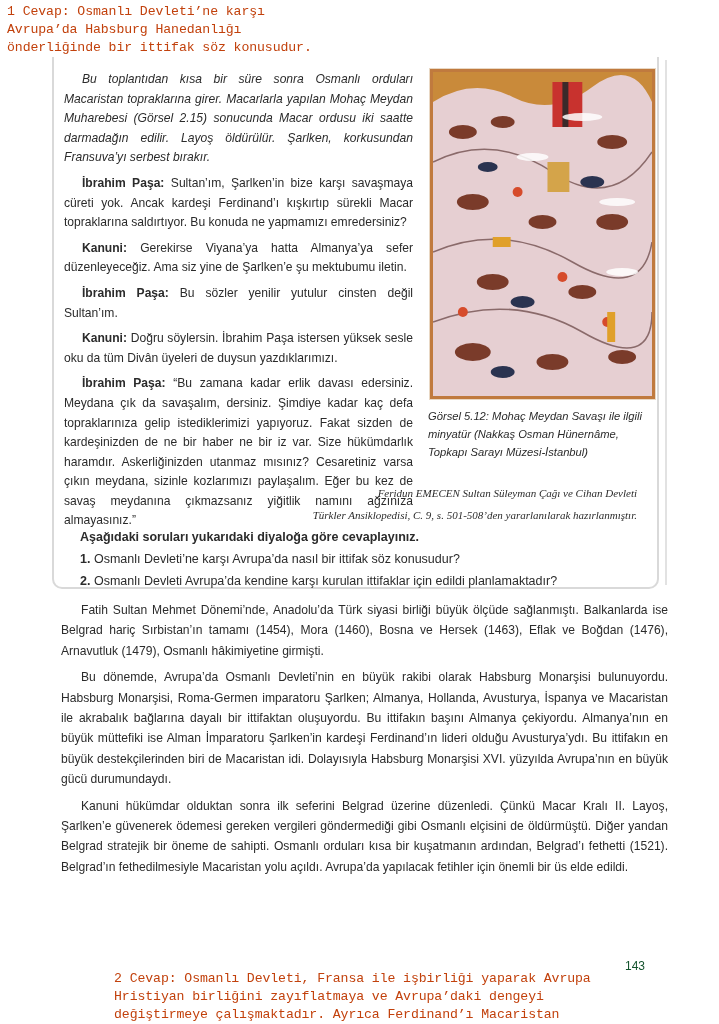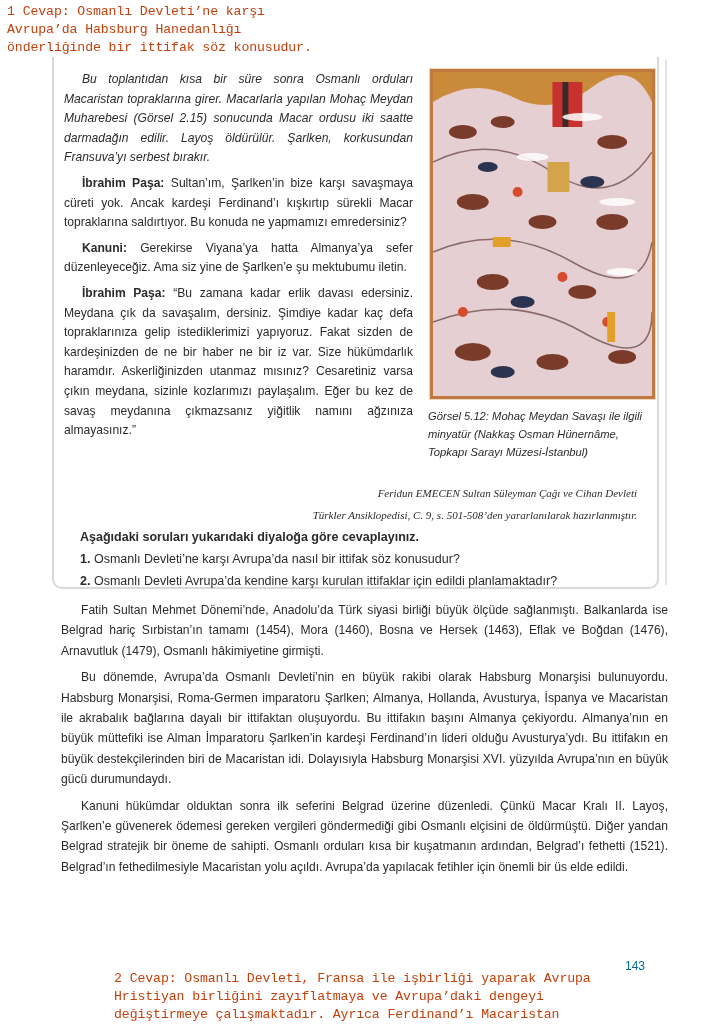--- a/index.html
+++ b/index.html
@@ -36,34 +36,36 @@
   .q { position: absolute; left: 80px; font-size: 12.5px; }
   #q1 { top: 552px; }
   #q2 { top: 574px; }
   .q b { font-weight: bold; }
 
   .body { position: absolute; left: 61px; width: 607px; font-size: 12.1px; line-height: 20.4px;
           text-align: justify; }
   .body p { margin: 0 0 6px 0; text-indent: 20px; }
   #body { top: 600px; }
 
-  .page-number { position: absolute; left: 625px; top: 959px; font-size: 12px; color: #0369a1; }
+  .page-number { position: absolute; left: 625px; top: 959px; font-size: 12px; color: #14532d; }
 </style>
 </head>
 <body>
 
 <div id="answer1" class="answer">1 Cevap: Osmanlı Devleti’ne karşı Avrupa’da Habsburg Hanedanlığı önderliğinde bir ittifak söz konusudur.</div>
 
 <div class="box"></div>
 <div class="box-right-line"></div>
 
 <div class="dialog">
   <p class="intro">Bu toplantıdan kısa bir süre sonra Osmanlı orduları Macaristan topraklarına girer. Macarlarla yapılan Mohaç Meydan Muharebesi (Görsel 2.15) sonucunda Macar ordusu iki saatte darmadağın edilir. Layoş öldürülür. Şarlken, korkusundan Fransuva’yı serbest bırakır.</p>
   <p><b>İbrahim Paşa:</b><span> Sultan’ım, Şarlken’in bize karşı savaşmaya cüreti yok. Ancak kardeşi Ferdinand’ı kışkırtıp sürekli Macar topraklarına saldırtıyor. Bu konuda ne yapmamızı emredersiniz?</span></p>
   <p><b>Kanuni:</b><span> Gerekirse Viyana’ya hatta Almanya’ya sefer düzenleyeceğiz. Ama siz yine de Şarlken’e şu mektubumu iletin.</span></p>
+  <p><b>İbrahim Paşa:</b><span> Bu sözler yenilir yutulur cinsten değil Sultan’ım.</span></p>
+  <p><b>Kanuni:</b><span> Doğru söylersin. İbrahim Paşa istersen yüksek sesle oku da tüm Divân üyeleri de duysun yazdıklarımızı.</span></p>
   <p><b>İbrahim Paşa:</b><span> “Bu zamana kadar erlik davası edersiniz. Meydana çık da savaşalım, dersiniz. Şimdiye kadar kaç defa topraklarınıza gelip istediklerimizi yapıyoruz. Fakat sizden de kardeşinizden de ne bir haber ne bir iz var. Size hükümdarlık haramdır. Askerliğinizden utanmaz mısınız? Cesaretiniz varsa çıkın meydana, sizinle kozlarımızı paylaşalım. Eğer bu kez de savaş meydanına çıkmazsanız yiğitlik namını ağzınıza almayasınız.”</span></p>
 </div>
 
 <div class="figure">
   <svg viewBox="0 0 220 324" preserveAspectRatio="none">
     <rect x="0" y="0" width="220" height="324" fill="#e6cfd2"></rect>
     <path d="M0 30 Q40 5 80 25 T160 15 T220 30 L220 0 L0 0Z" fill="#c98a3a"></path>
     <path d="M0 90 Q60 60 120 100 T220 80" stroke="#8a6a6a" stroke-width="1.5" fill="none"></path>
     <path d="M0 180 Q70 150 140 190 T220 170" stroke="#8a6a6a" stroke-width="1.5" fill="none"></path>
     <path d="M0 250 Q80 220 150 260 T220 240" stroke="#8a6a6a" stroke-width="1.5" fill="none"></path>

